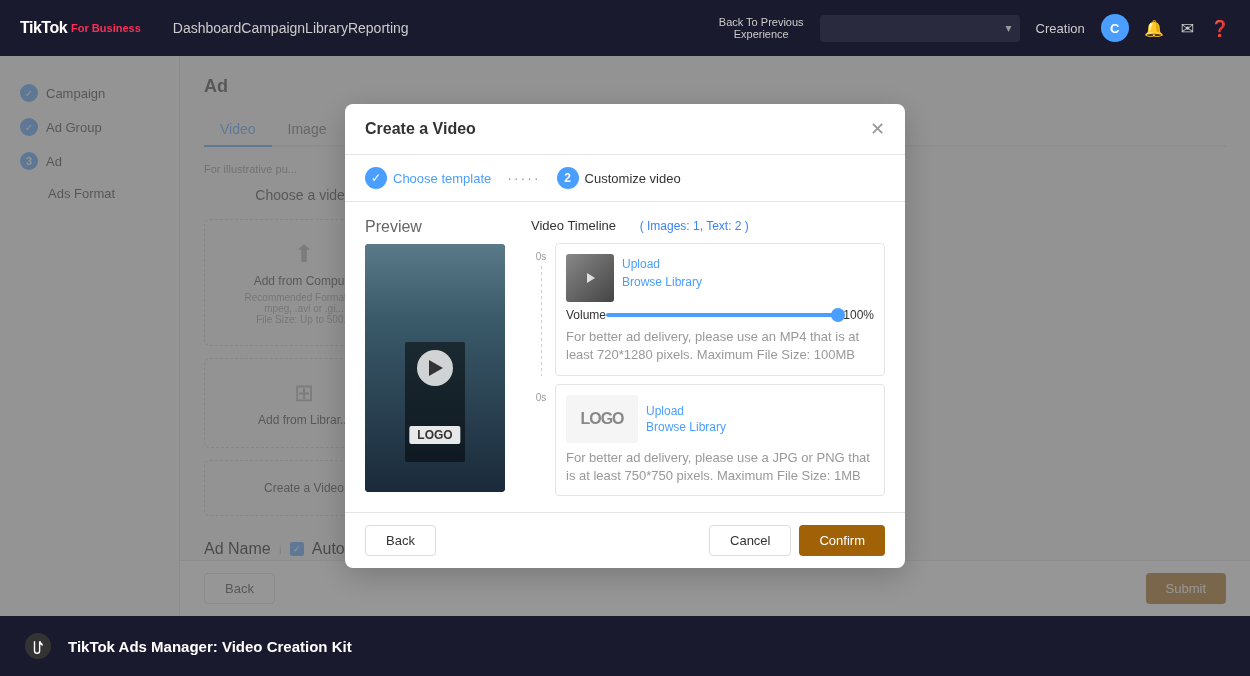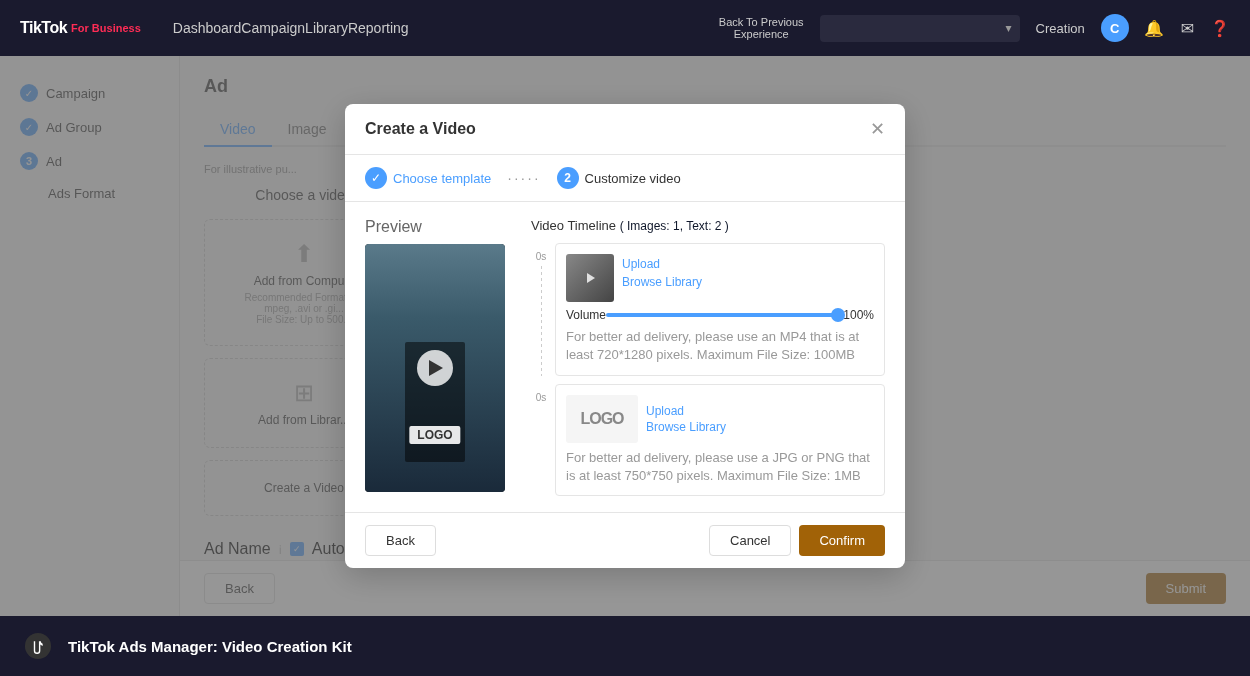--- a/index.html
+++ b/index.html
@@ -96,21 +96,21 @@
     .preview-section { width: 150px; flex-shrink: 0; }
     .preview-label { font-size: 16px; color: #666; margin-bottom: 8px; font-weight: 500; }
     .video-preview { width: 140px; height: 248px; background: #222; border-radius: 4px; overflow: hidden; position: relative; }
     .play-button { position: absolute; top: 50%; left: 50%; transform: translate(-50%, -50%); width: 36px; height: 36px; border-radius: 50%; background: rgba(255,255,255,0.8); display: flex; align-items: center; justify-content: center; }
     .play-icon { width: 0; height: 0; border-top: 8px solid transparent; border-bottom: 8px solid transparent; border-left: 14px solid #333; margin-left: 2px; }
     .logo-overlay { position: absolute; bottom: 48px; left: 50%; transform: translateX(-50%); background: rgba(255,255,255,0.9); padding: 2px 8px; border-radius: 2px; font-size: 12px; font-weight: 700; color: #333; }
 
     
     .timeline-section { flex: 1; }
     .timeline-header { font-size: 13px; color: #333; margin-bottom: 10px; font-weight: 500; }
-    .timeline-sub { color: #0f172a; font-size: 12px; margin-left: 0; }
+    .timeline-sub { color: #3b82f6; font-size: 12px; margin-left: 20px; }
     .timeline-card { flex: 1; border: 1px solid #e5e5e5; border-radius: 4px; padding: 10px; }
     .timeline-card-top { display: flex; gap: 8px; align-items: flex-start; margin-bottom: 6px; }
     .video-thumb { width: 48px; height: 48px; background: #ddd; border-radius: 3px; flex-shrink: 0; overflow: hidden; position: relative; }
     .video-thumb-inner { width: 100%; height: 100%; background: linear-gradient(135deg, #888, #444); }
     .thumb-play { position: absolute; top: 50%; left: 50%; transform: translate(-50%, -50%); width: 0; height: 0; border-top: 5px solid transparent; border-bottom: 5px solid transparent; border-left: 8px solid rgba(255,255,255,0.8); margin-left: 1px; }
     .action-link { color: #4a9eff; font-size: 12px; cursor: pointer; font-weight: 500; text-decoration: none; }
     .volume-row { display: flex; align-items: center; gap: 0; margin-top: 4px; }
     .volume-label { font-size: 12px; color: #333; }
     .volume-slider { flex: 1; height: 4px; background: linear-gradient(to right, #4a9eff 0%, #4a9eff 100%, #ddd 100%); border-radius: 2px; position: relative; cursor: pointer; }
     .volume-thumb { width: 14px; height: 14px; border-radius: 50%; background: #4a9eff; position: absolute; right: -2px; top: -5px; }

